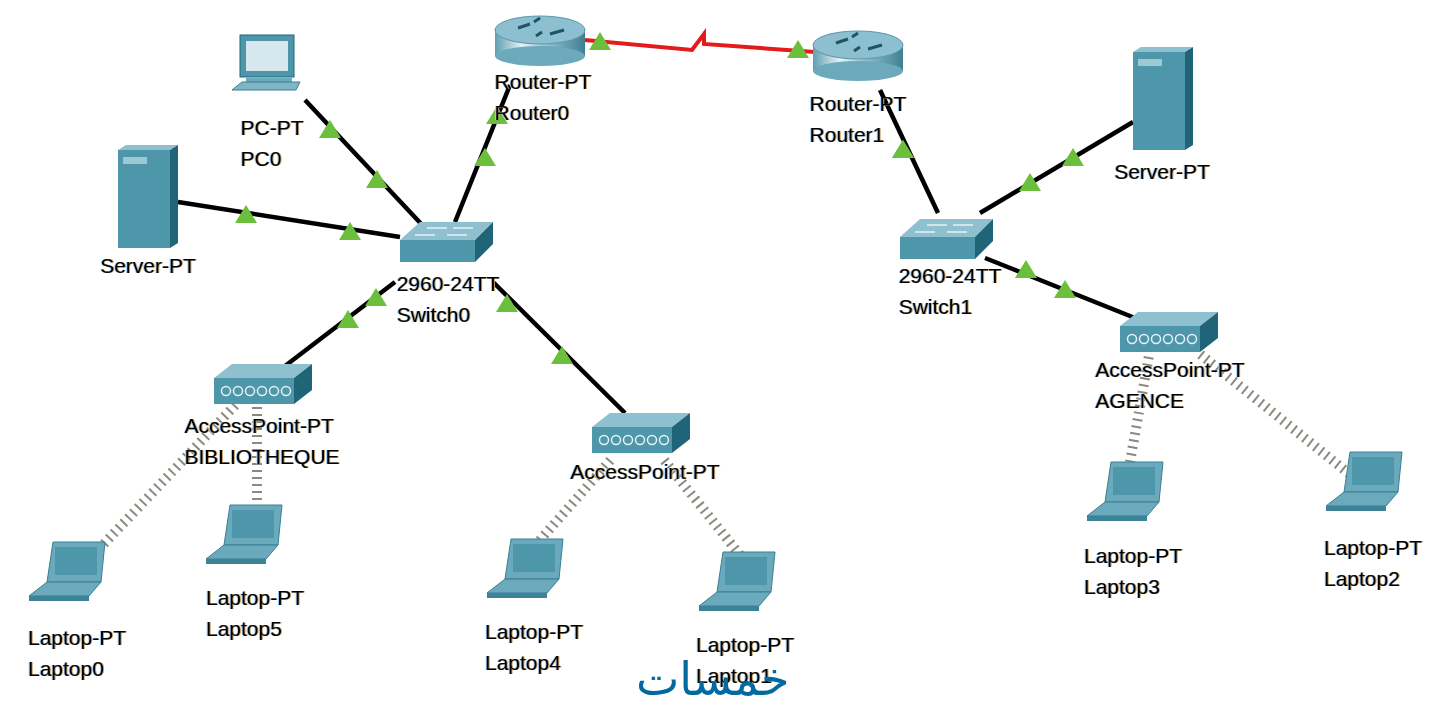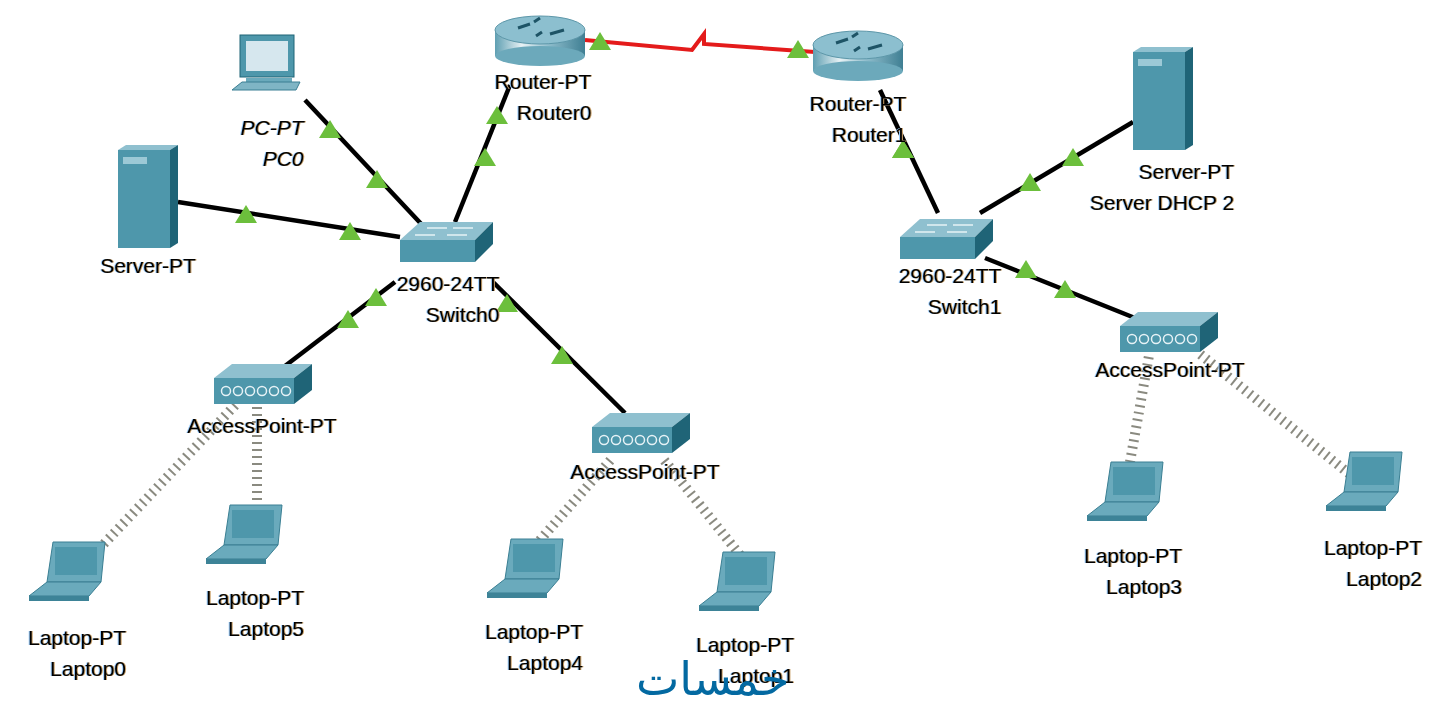--- a/index.html
+++ b/index.html
@@ -1,18 +1,18 @@
 <!DOCTYPE html>
 <html><head>
 <meta charset="utf-8">
 <style>
   html, body { margin:0; padding:0; background:#ffffff; }
   body { width:1446px; height:711px; position:relative; overflow:hidden; font-family:"Liberation Sans", sans-serif; }
   #canvas { position:absolute; left:0; top:0; width:1446px; height:711px; }
-  .lbl { position:absolute; transform:translateX(-50%); text-align:right; font-size:21px; line-height:31px; color:#000; white-space:nowrap;
+  .lbl { position:absolute; transform:translateX(-50%); text-align:left; font-size:21px; line-height:31px; color:#000; white-space:nowrap;
          text-shadow: 1px 0 0 #c9a16a, -1px 0 0 #9fd0ff; }
   .lbl span { display:block; }
   .watermark { position:absolute; left:636px; top:652px; font-size:46px; color:#0369a1; font-family:"DejaVu Sans", sans-serif; letter-spacing:2px; }
 </style>
 </head>
 <body>
 
 <svg id="canvas" xmlns="http://www.w3.org/2000/svg" width="1446" height="711" viewBox="0 0 1446 711">
   <defs>
     <linearGradient id="routerSide" x1="0" x2="1" y1="0" y2="0">
@@ -302,47 +302,48 @@
 
 <div id="labels-layer">
     <div class="lbl" style="left: 543px; top: 66px;">
       <span>Router-PT</span>
       <span>Router0</span>
     </div>
     <div class="lbl" style="left: 858px; top: 88px;">
       <span>Router-PT</span>
       <span>Router1</span>
     </div>
-    <div class="lbl" style="left: 272px; top: 112px; font-style: italic;">
+    <div class="lbl" style="left: 272px; top: 112px;">
       <span>PC-PT</span>
       <span>PC0</span>
     </div>
     <div class="lbl" style="left: 148px; top: 250px;">
       <span>Server-PT</span>
     </div>
     <div class="lbl" style="left: 1162px; top: 156px;">
       <span>Server-PT</span>
-      <span>Server DHCP 2</span>
     </div>
     <div class="lbl" style="left: 448px; top: 268px;">
       <span>2960-24TT</span>
       <span>Switch0</span>
     </div>
     <div class="lbl" style="left: 950px; top: 260px;">
       <span>2960-24TT</span>
       <span>Switch1</span>
     </div>
     <div class="lbl" style="left: 262px; top: 410px;">
       <span>AccessPoint-PT</span>
+      <span>BIBLIOTHEQUE</span>
     </div>
     <div class="lbl" style="left: 645px; top: 456px;">
       <span>AccessPoint-PT</span>
     </div>
     <div class="lbl" style="left: 1170px; top: 354px;">
       <span>AccessPoint-PT</span>
+      <span>AGENCE</span>
     </div>
     <div class="lbl" style="left: 77px; top: 622px;">
       <span>Laptop-PT</span>
       <span>Laptop0</span>
     </div>
     <div class="lbl" style="left: 745px; top: 629px;">
       <span>Laptop-PT</span>
       <span>Laptop1</span>
     </div>
     <div class="lbl" style="left: 1373px; top: 532px;">

